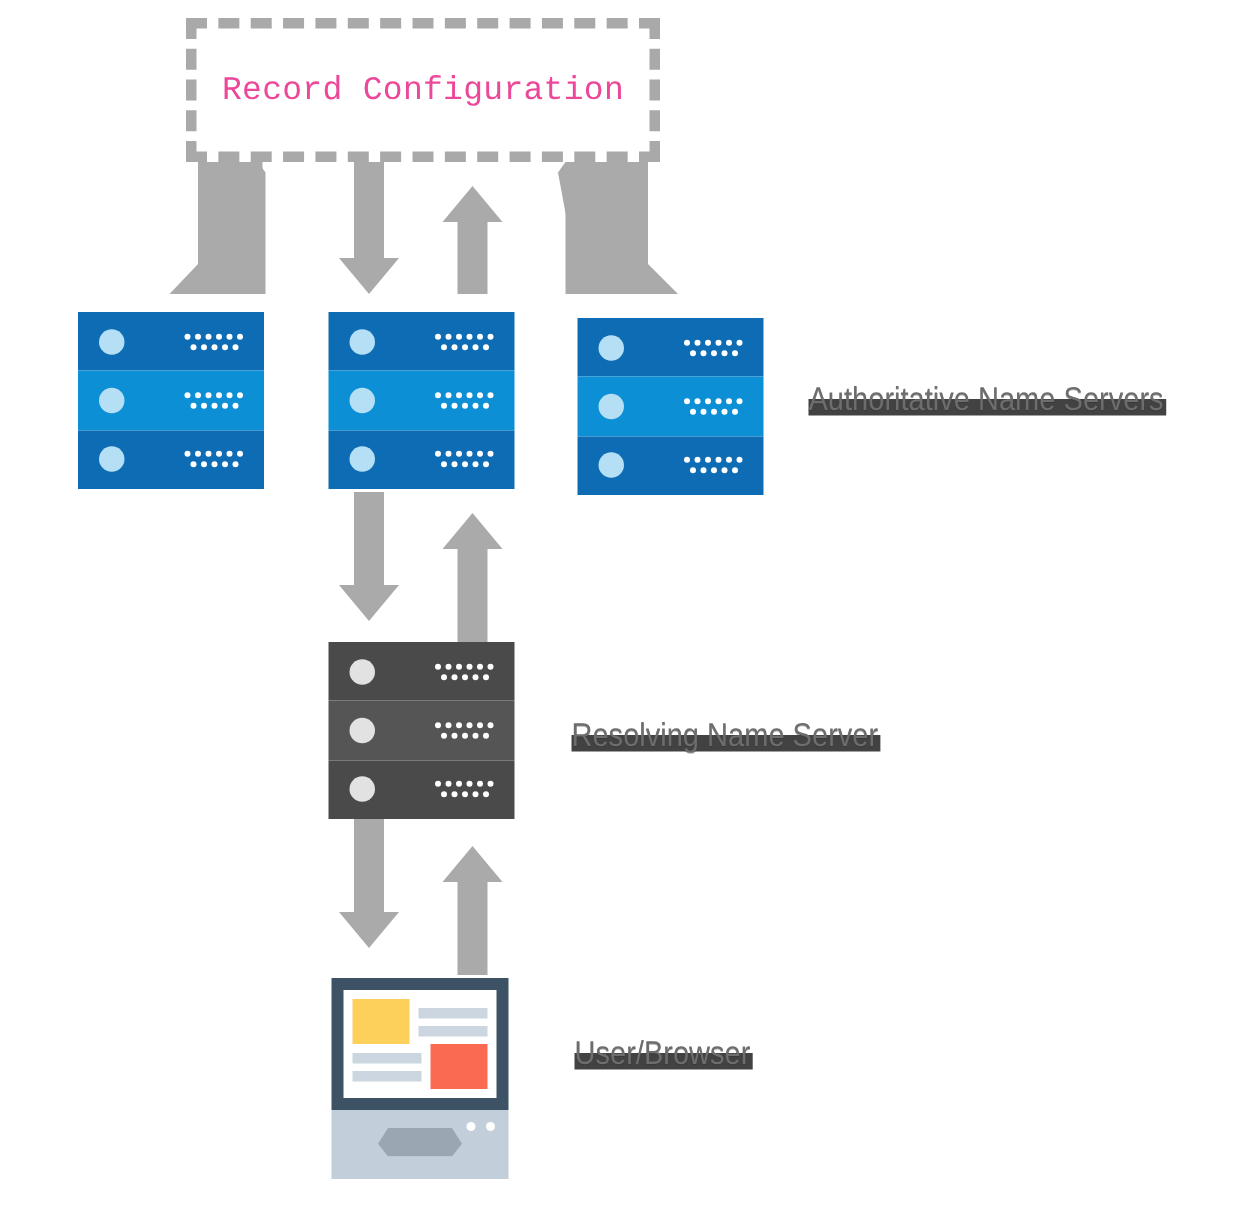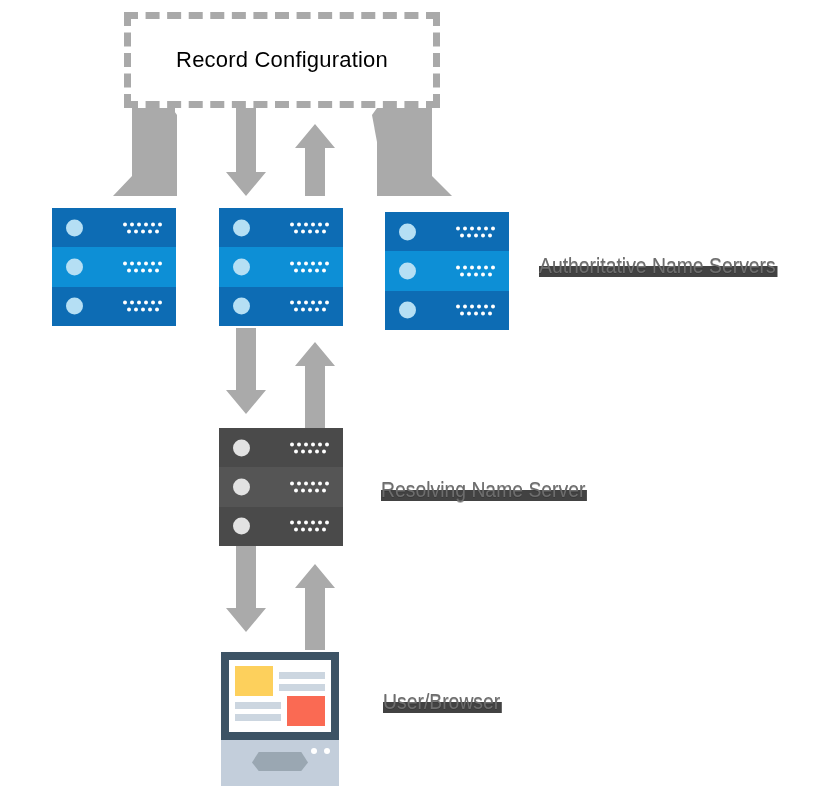--- a/index.html
+++ b/index.html
@@ -29,23 +29,24 @@
     width: 316px;
     height: 96px;
     box-sizing: border-box;
     border: 7px dashed #a9a9a9;
     display: flex;
     align-items: center;
     justify-content: center;
   }
   .record-box-label {
     font-size: 22px;
-    color: #000000;
+    color: #ec4899;
     letter-spacing: 0.2px;
     white-space: nowrap;
+    font-family: Liberation Mono, monospace;
   }
 
   
   .arrow-layer {
     position: absolute;
     left: 0;
     top: 0;
     width: 832px;
     height: 803px;
     pointer-events: none;

